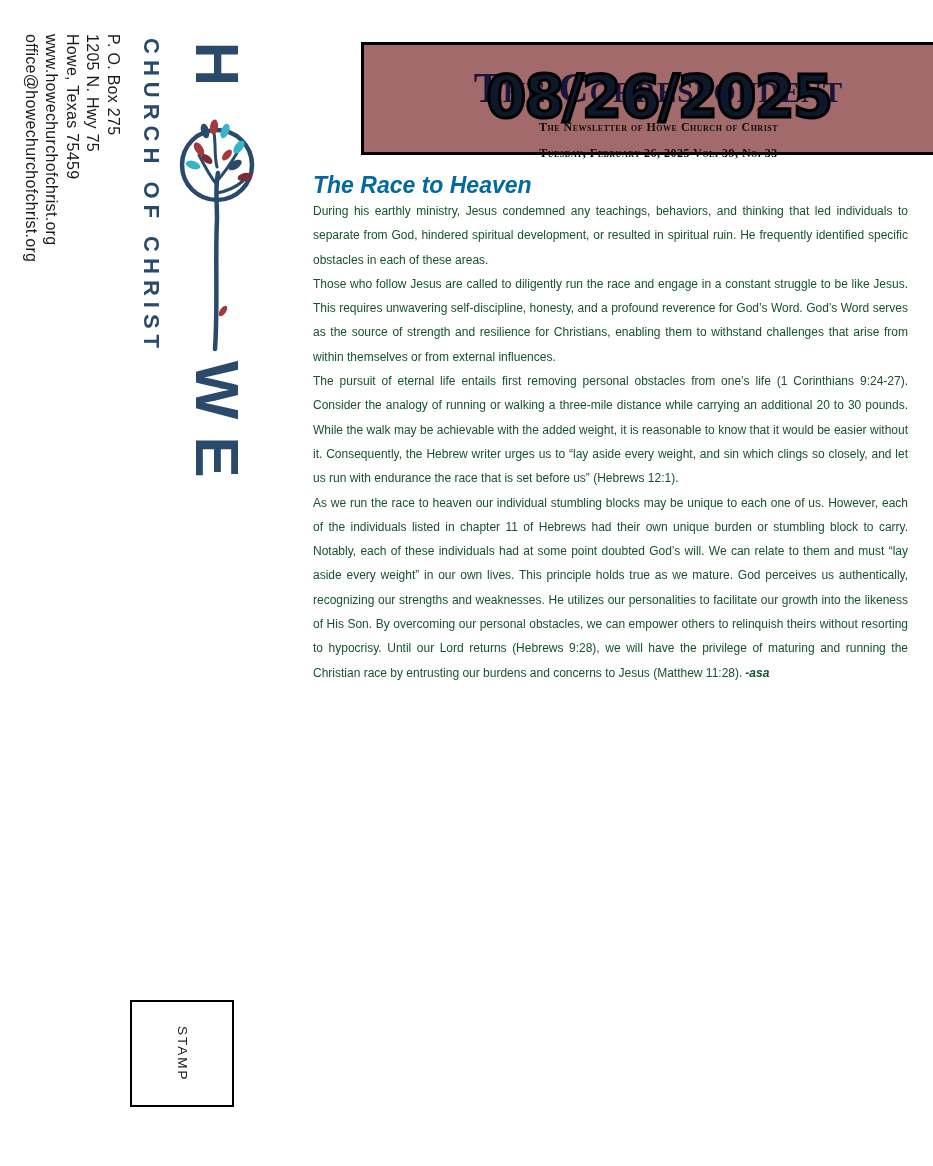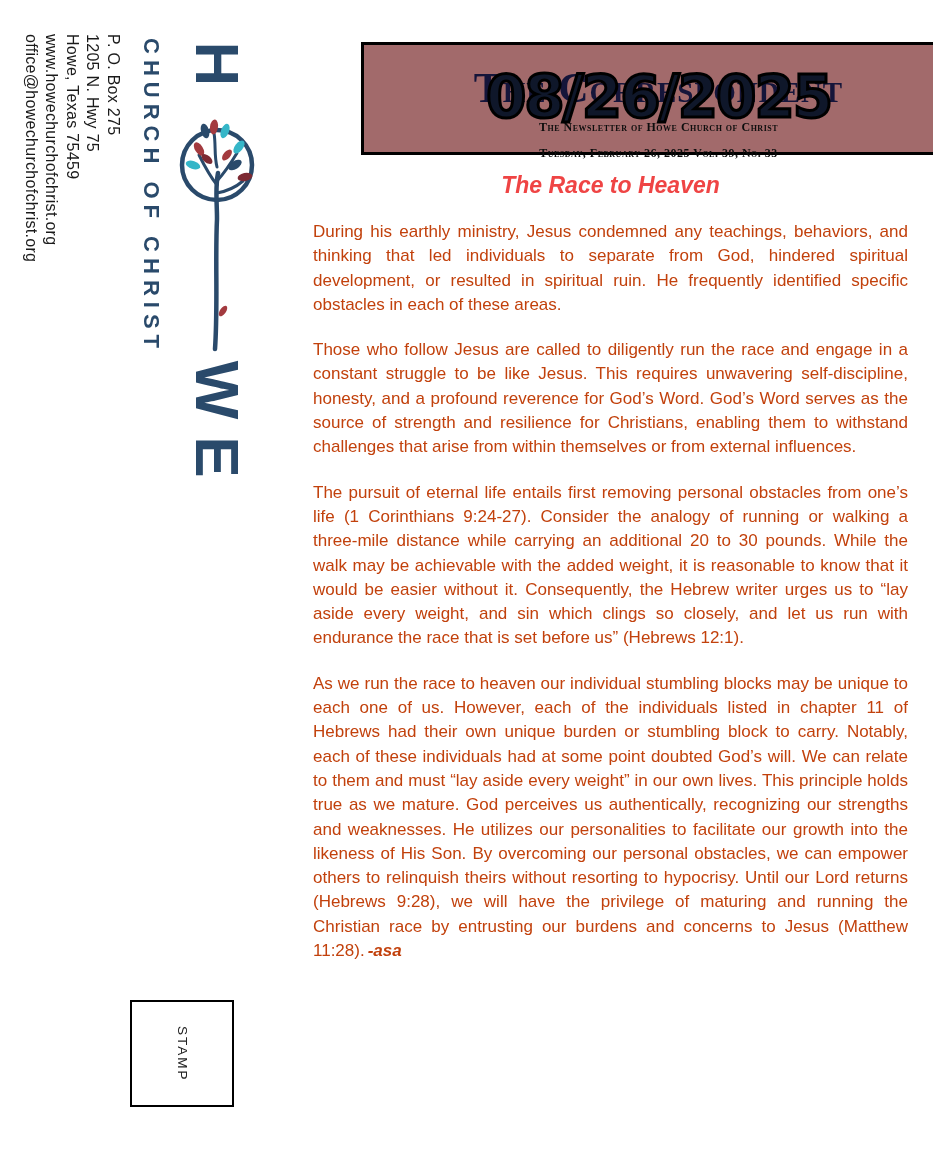--- a/index.html
+++ b/index.html
@@ -31,24 +31,24 @@
   .m-title { font-family:"Liberation Serif", serif; font-variant-caps:small-caps;
              font-weight:bold; font-size:42px; line-height:52px; color:#15153a;
              letter-spacing:1px; }
   .m-sub, .m-date { font-family:"Liberation Serif", serif; font-variant-caps:small-caps;
              font-weight:bold; font-size:12px; line-height:26px; color:#0d0d0d;
              letter-spacing:0.5px; }
   .watermark { position:absolute; top:18px; left:50%; transform:translateX(-50%);
                z-index:5; white-space:nowrap; font-family:"DejaVu Sans", sans-serif;
                font-weight:bold; font-size:58px; color:#0f172a;
                -webkit-text-stroke:3px #000; letter-spacing:-2px; }
-  .a-title { margin-top:17px; text-align:center; font-style:italic; font-weight:bold;
-             font-size:23px; color:#ef4444; }
-  .para { margin-top:21px; font-size:17px; line-height:24.3px; text-align:justify;
-          color:#c2410c; }
+  .a-title { margin-top:17px; font-style:italic; font-weight:bold;
+             font-size:23px; color:#0369a1; }
+  .para { font-size:12px; line-height:24.3px; text-align:justify;
+          color:#14532d; }
   .sig { font-weight:bold; margin-left:3px; }
 </style>
 </head>
 <body>
 
 <div class="page">
 
   <div class="address">
     <div>P. O. Box 275</div>
     <div>1205 N. Hwy 75</div>

